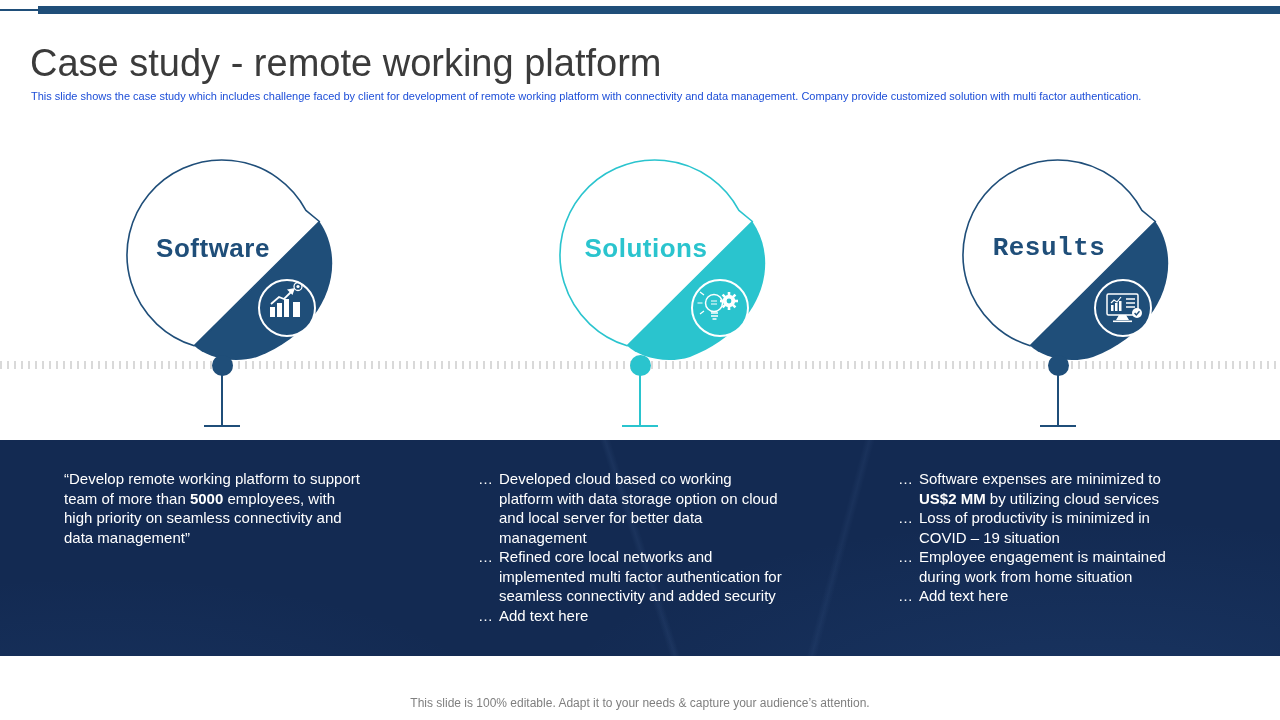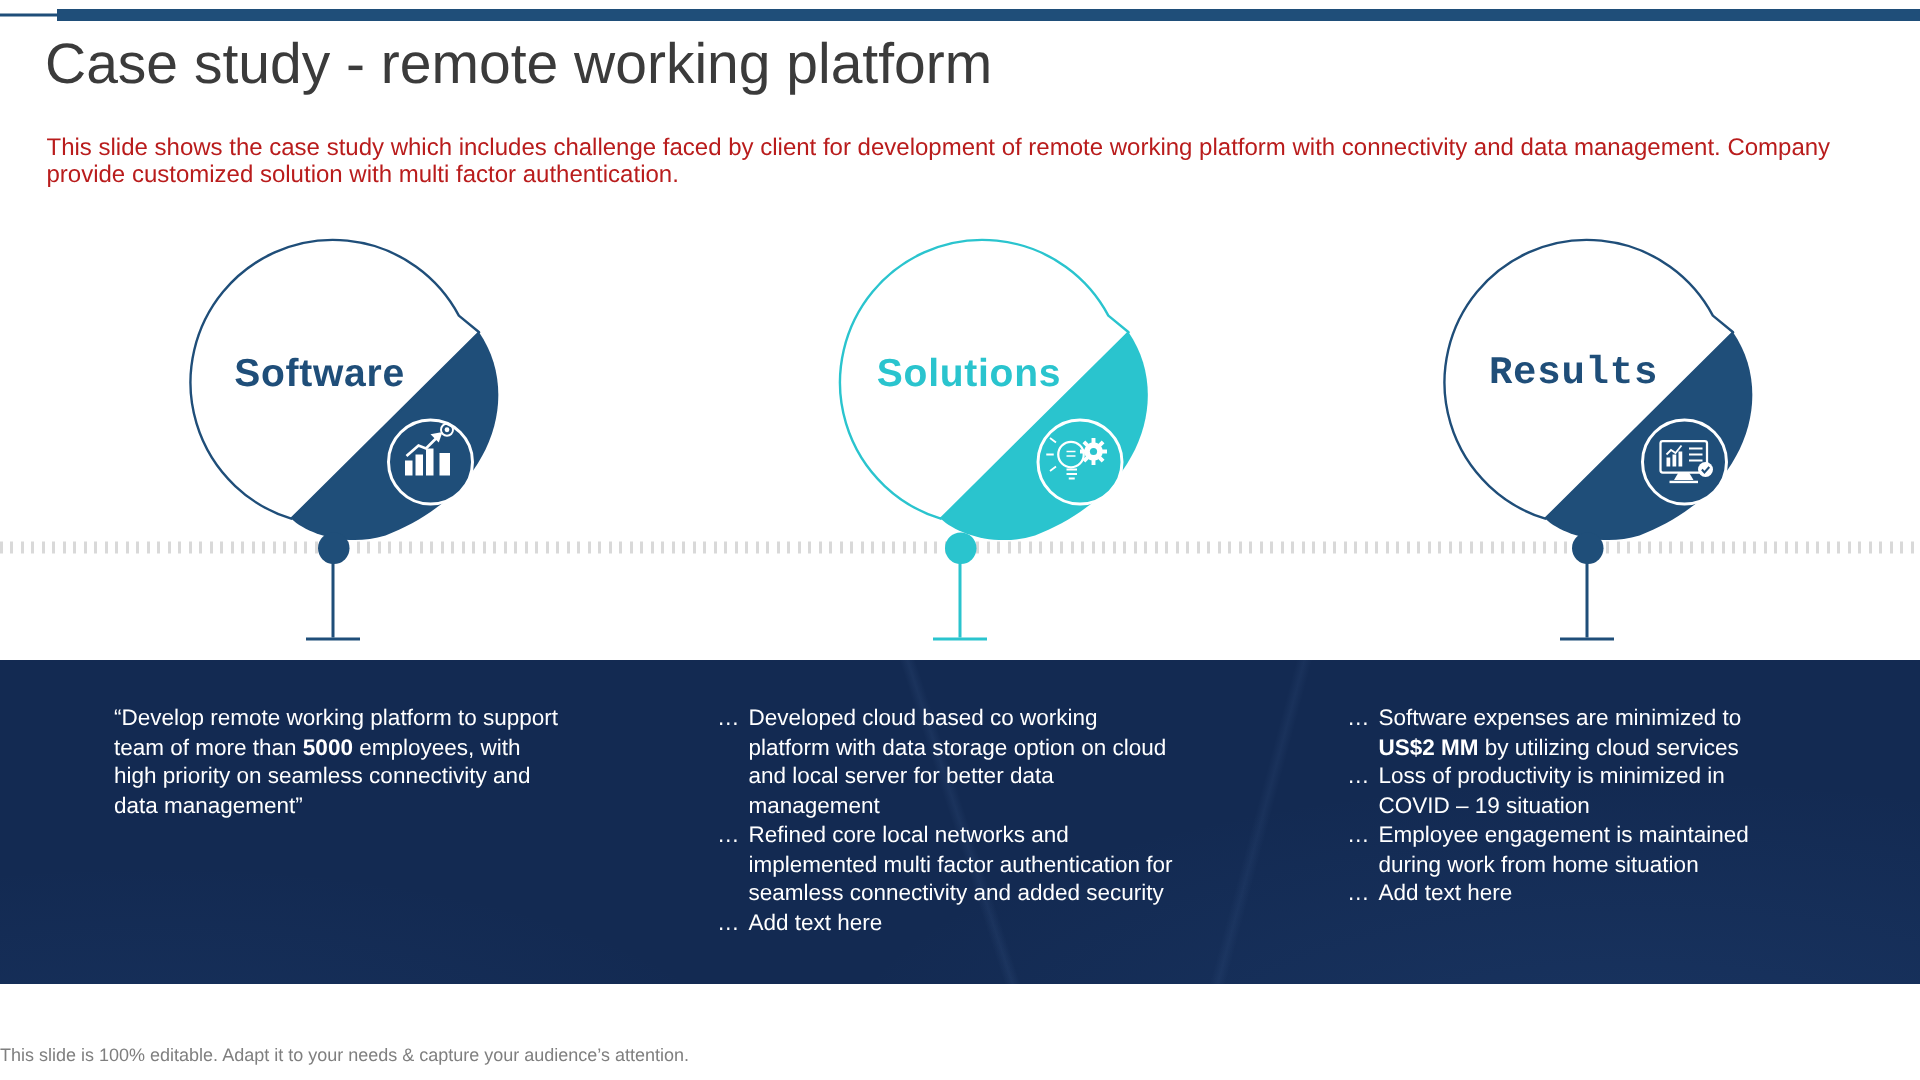--- a/index.html
+++ b/index.html
@@ -4,22 +4,22 @@
 <style>
   html,body{margin:0;padding:0;background:#888;}
   .slide{position:relative;width:1280px;height:720px;background:#ffffff;overflow:hidden;
          font-family:"Liberation Sans", sans-serif;}
 
   
   .topbar-thin{position:absolute;left:0;top:9px;width:38px;height:2px;background:#1F4E79;}
   .topbar-thick{position:absolute;left:38px;top:6px;width:1242px;height:8px;background:#1F4E79;}
 
   
-  .title{position:absolute;left:30px;top:22px;margin:0;font-size:38px;font-weight:400;color:#3B3B3B;}
-  .subtitle{position:absolute;left:31px;top:90px;width:1216px;margin:0;font-size:16px;color:#b91c1c;}
+  .title{position:absolute;left:30px;top:42px;margin:0;font-size:38px;font-weight:400;color:#3B3B3B;}
+  .subtitle{position:absolute;left:31px;top:90px;width:1216px;margin:0;font-size:11px;color:#1d4ed8;}
 
   
   .stage{position:absolute;width:235px;height:215px;top:155px;}
   .stage svg{position:absolute;left:0;top:0;}
   .stage-label{position:absolute;left:5px;top:78px;width:182px;text-align:center;
                font-size:26px;font-weight:bold;letter-spacing:.5px;}
   .stage-label.navy{color:#1F4E79;}
   .stage-label.teal{color:#2AC4CE;}
 
   
@@ -33,28 +33,28 @@
 
   
   .panel{position:absolute;left:0;top:440px;width:1280px;height:216px;background:#132A52;}
   .panel::before{content:"";position:absolute;inset:0;pointer-events:none;background:
      radial-gradient(900px 320px at 85% 125%, rgba(70,130,210,0.12), transparent 60%),
      radial-gradient(700px 260px at 8% 135%, rgba(70,130,210,0.09), transparent 60%),
      linear-gradient(72deg, transparent 49.6%, rgba(130,170,230,0.07) 50%, transparent 50.4%),
      linear-gradient(105deg, transparent 64.6%, rgba(130,170,230,0.06) 65%, transparent 65.4%);}
   .col{position:absolute;top:29px;color:#ffffff;font-size:15px;line-height:19.5px;}
   .col .pre-line{white-space:pre-line;}
-  .quote-col{left:76px;width:360px;}
+  .quote-col{left:64px;width:360px;}
   .sol-col{left:478px;width:360px;}
   .res-col{left:898px;width:340px;}
   .col ul{margin:0;padding:0;list-style:none;}
   .col li{position:relative;padding-left:21px;}
   .blt{position:absolute;left:0;top:0;}
 
-  .footer{position:absolute;left:0;top:696px;width:1280px;margin:0;
+  .footer{position:absolute;left:0;top:696px;width:1280px;margin:0;text-align:center;
           font-size:12px;color:#7F7F7F;}
 </style>
 </head>
 <body>
 
 <div class="slide">
 
   <div class="topbar-thin"></div>
   <div class="topbar-thick"></div>
 

